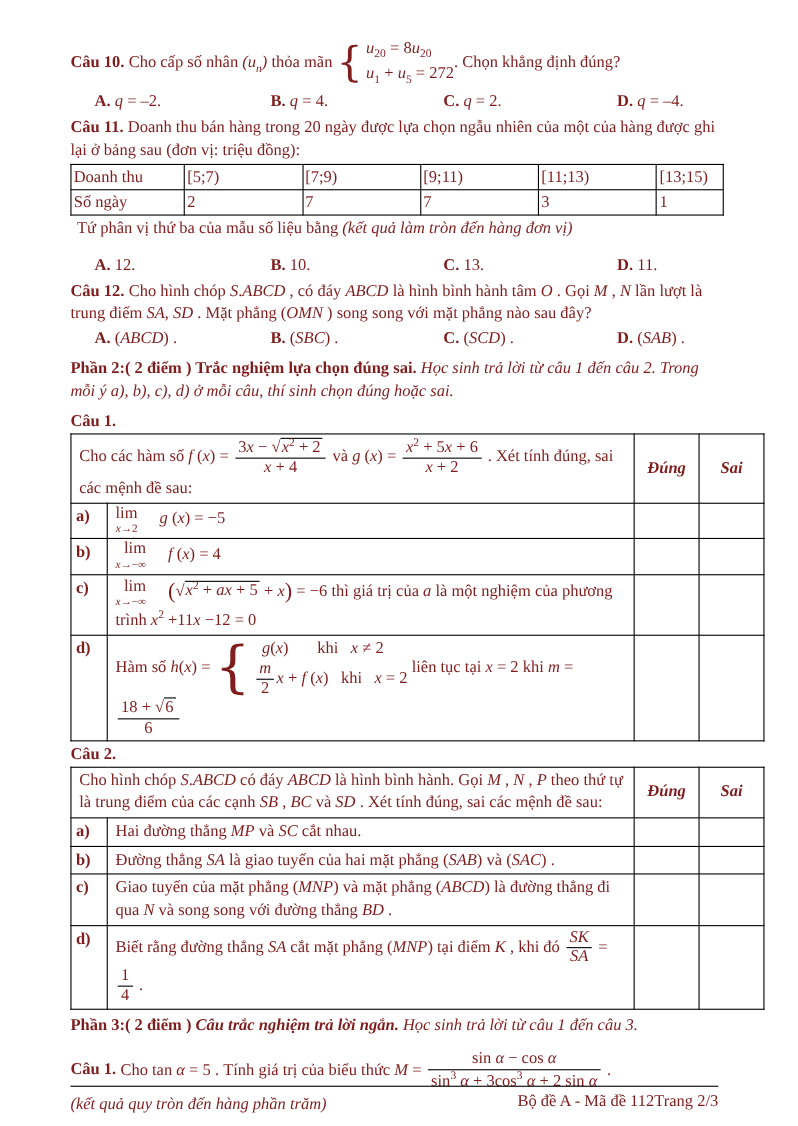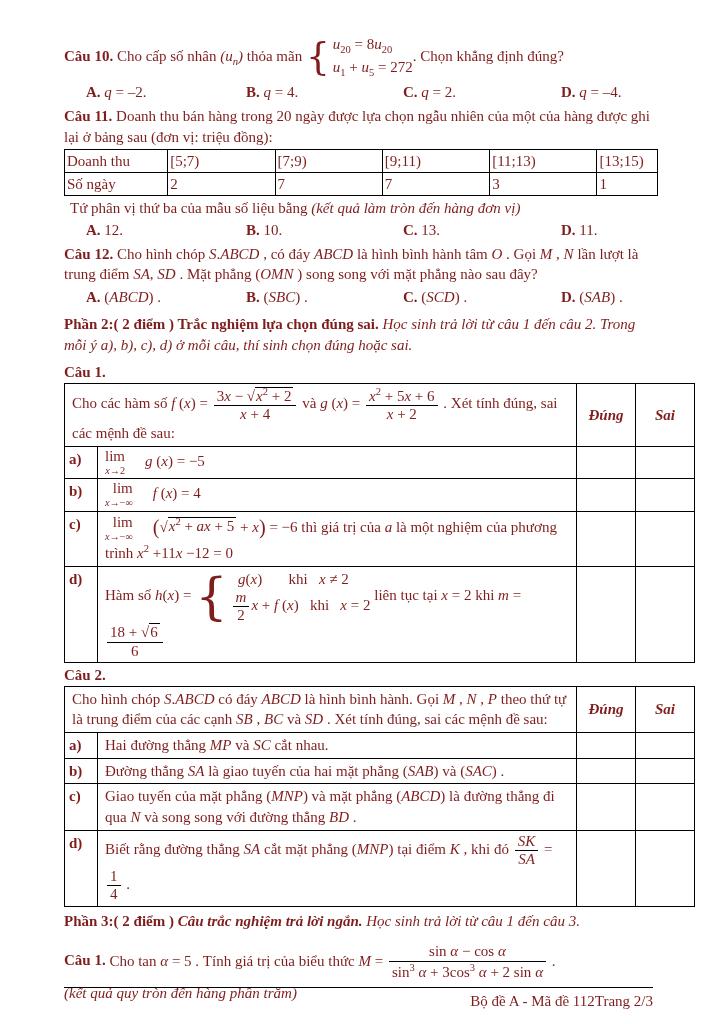--- a/index.html
+++ b/index.html
@@ -8,21 +8,21 @@
     font-family:"Liberation Serif","DejaVu Serif",serif;
     font-size:15px;line-height:1.38;
     padding:34px 64px 0 64px;box-sizing:border-box;overflow:hidden;
   }
   p{margin:0;}
   .qline{margin:0 0 2px 0;}
   .qlabel{font-weight:bold;}
   .options{display:grid;grid-template-columns:160px 157px 158px 1fr;padding-left:22px;margin:1px 0 3px 0;}
   .opt{white-space:nowrap;}
   .opt b{font-weight:bold;}
-  .note{padding-left:6px;margin-bottom:1px;}
+  .note{padding-left:6px;margin-bottom:12px;}
   .intro{margin:6px 0 4px 0;}
   
   .data-table{border-collapse:collapse;width:100%;margin:2px 0 2px 0;}
   .data-table td{border:1px solid #000;padding:0 2px;height:22px;}
   
   .ts-label{font-weight:bold;margin-top:7px;}
   .ts-table{border-collapse:collapse;width:631px;margin:0 0 1px 0;table-layout:auto;}
   .ts-table td{border:1px solid #000;padding:2px 7px;vertical-align:middle;}
   .ts-table td.hd{font-weight:bold;text-align:center;width:44px;padding:2px 4px;font-style:italic;}
   .ts-table td.letter{width:24px;font-weight:bold;vertical-align:top;padding:2px 4px;}

